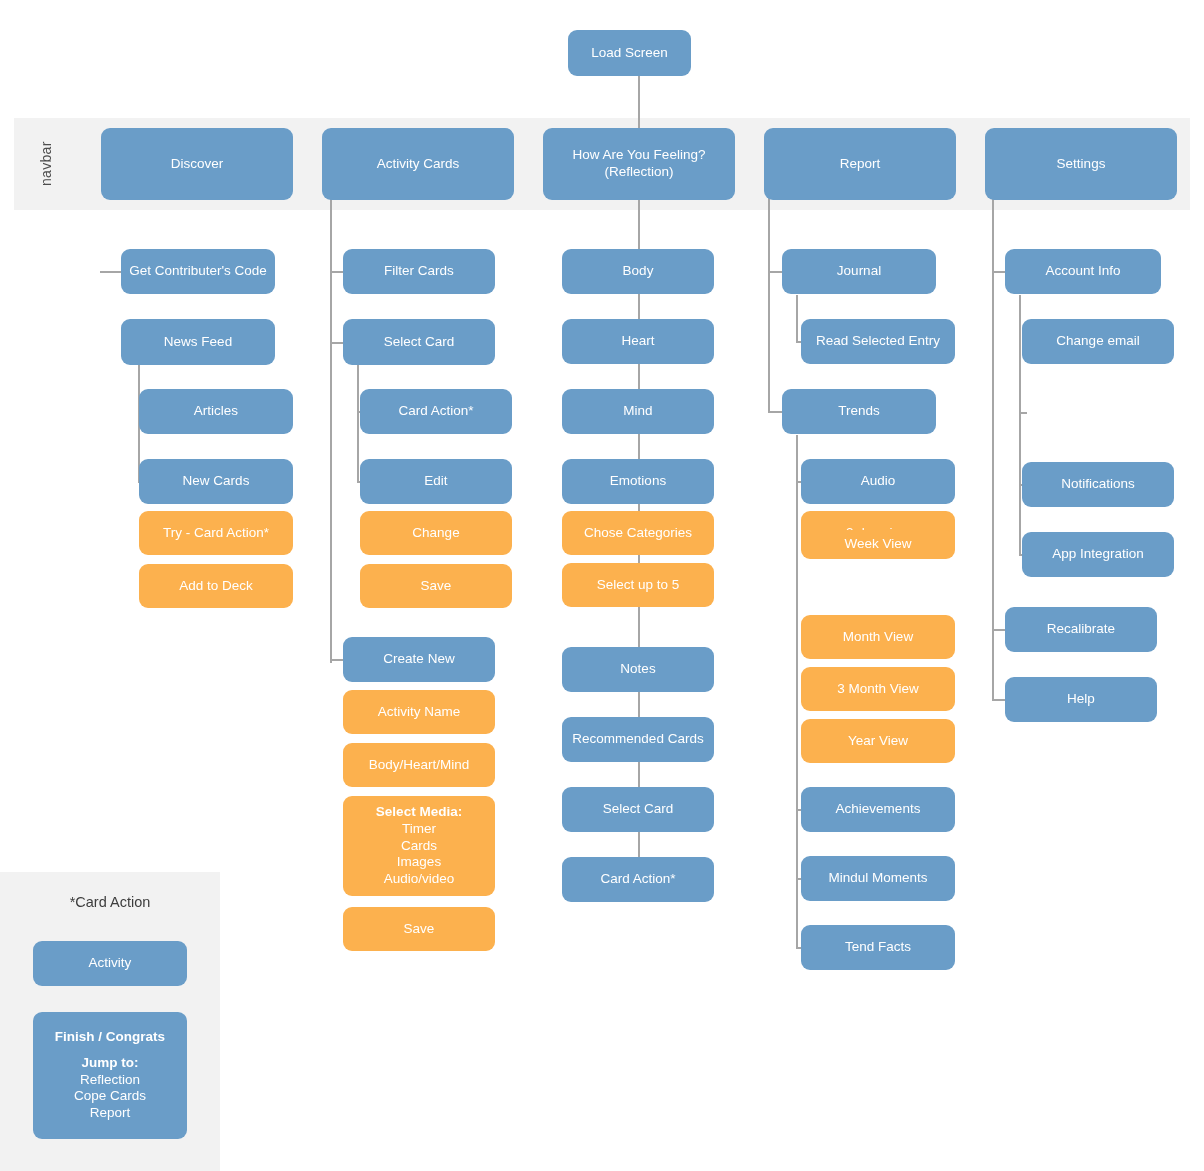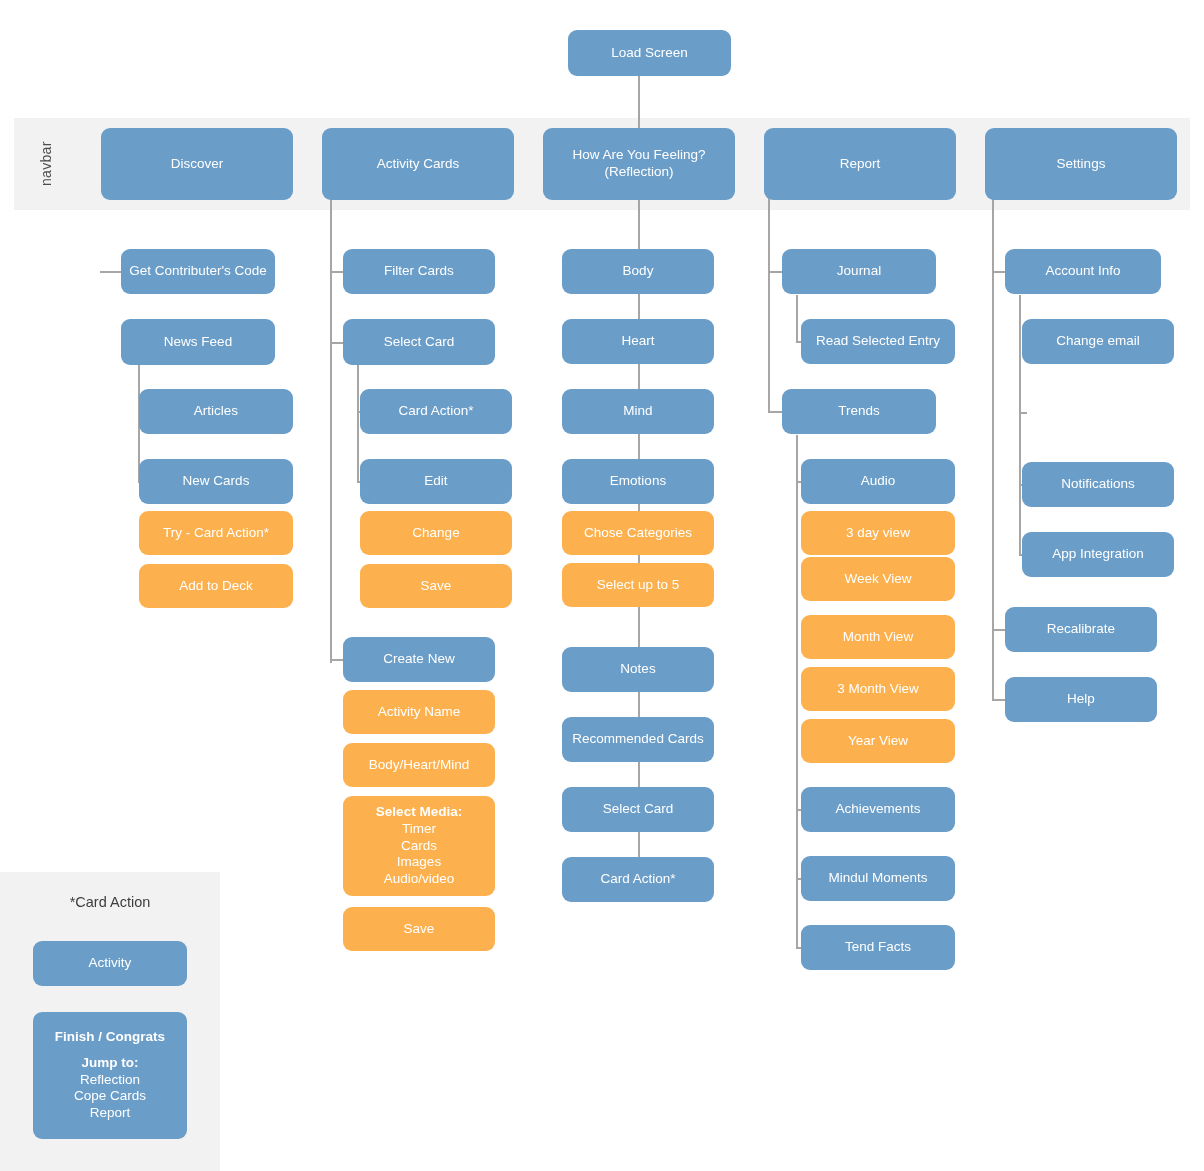--- a/index.html
+++ b/index.html
@@ -133,21 +133,21 @@
   <div class="ln h" style="left:992px; top:629px; width:14px;"></div>
   <div class="ln h" style="left:992px; top:699px; width:14px;"></div>
 
   <div class="ln v" style="left:1019px; top:295px; height:260px;"></div>
   <div class="ln h" style="left:1019px; top:412px; width:8px;"></div>
   <div class="ln h" style="left:1019px; top:484px; width:8px;"></div>
   <div class="ln h" style="left:1019px; top:554px; width:8px;"></div>
 
   <div class="ln v" style="left:109px; top:986px; height:26px;"></div>
 
-  <div class="node blue" style="left:568px; top:30px; width:163px; height:46px;">
+  <div class="node blue" style="left:568px; top:30px; width:123px; height:46px;">
     <span>Load Screen</span>
   </div>
 
   <div class="node blue" style="left:101px; top:128px; width:192px; height:72px;">
     <span>Discover</span>
   </div>
   <div class="node blue" style="left:322px; top:128px; width:192px; height:72px;">
     <span>Activity Cards</span>
   </div>
   <div class="node blue" style="left:543px; top:128px; width:192px; height:72px; flex-direction:column;">
@@ -257,21 +257,21 @@
   </div>
   <div class="node blue" style="left:782px; top:389px; width:154px; height:45px;">
     <span>Trends</span>
   </div>
   <div class="node blue" style="left:801px; top:459px; width:154px; height:45px;">
     <span>Audio</span>
   </div>
   <div class="node orange" style="left:801px; top:511px; width:154px; height:44px;">
     <span>3 day view</span>
   </div>
-  <div class="node orange" style="left:801px; top:557px; width:154px; height:44px;">
+  <div class="node orange" style="left:801px; top:530px; width:154px; height:29px;">
     <span>Week View</span>
   </div>
   <div class="node orange" style="left:801px; top:615px; width:154px; height:44px;">
     <span>Month View</span>
   </div>
   <div class="node orange" style="left:801px; top:667px; width:154px; height:44px;">
     <span>3 Month View</span>
   </div>
   <div class="node orange" style="left:801px; top:719px; width:154px; height:44px;">
     <span>Year View</span>

